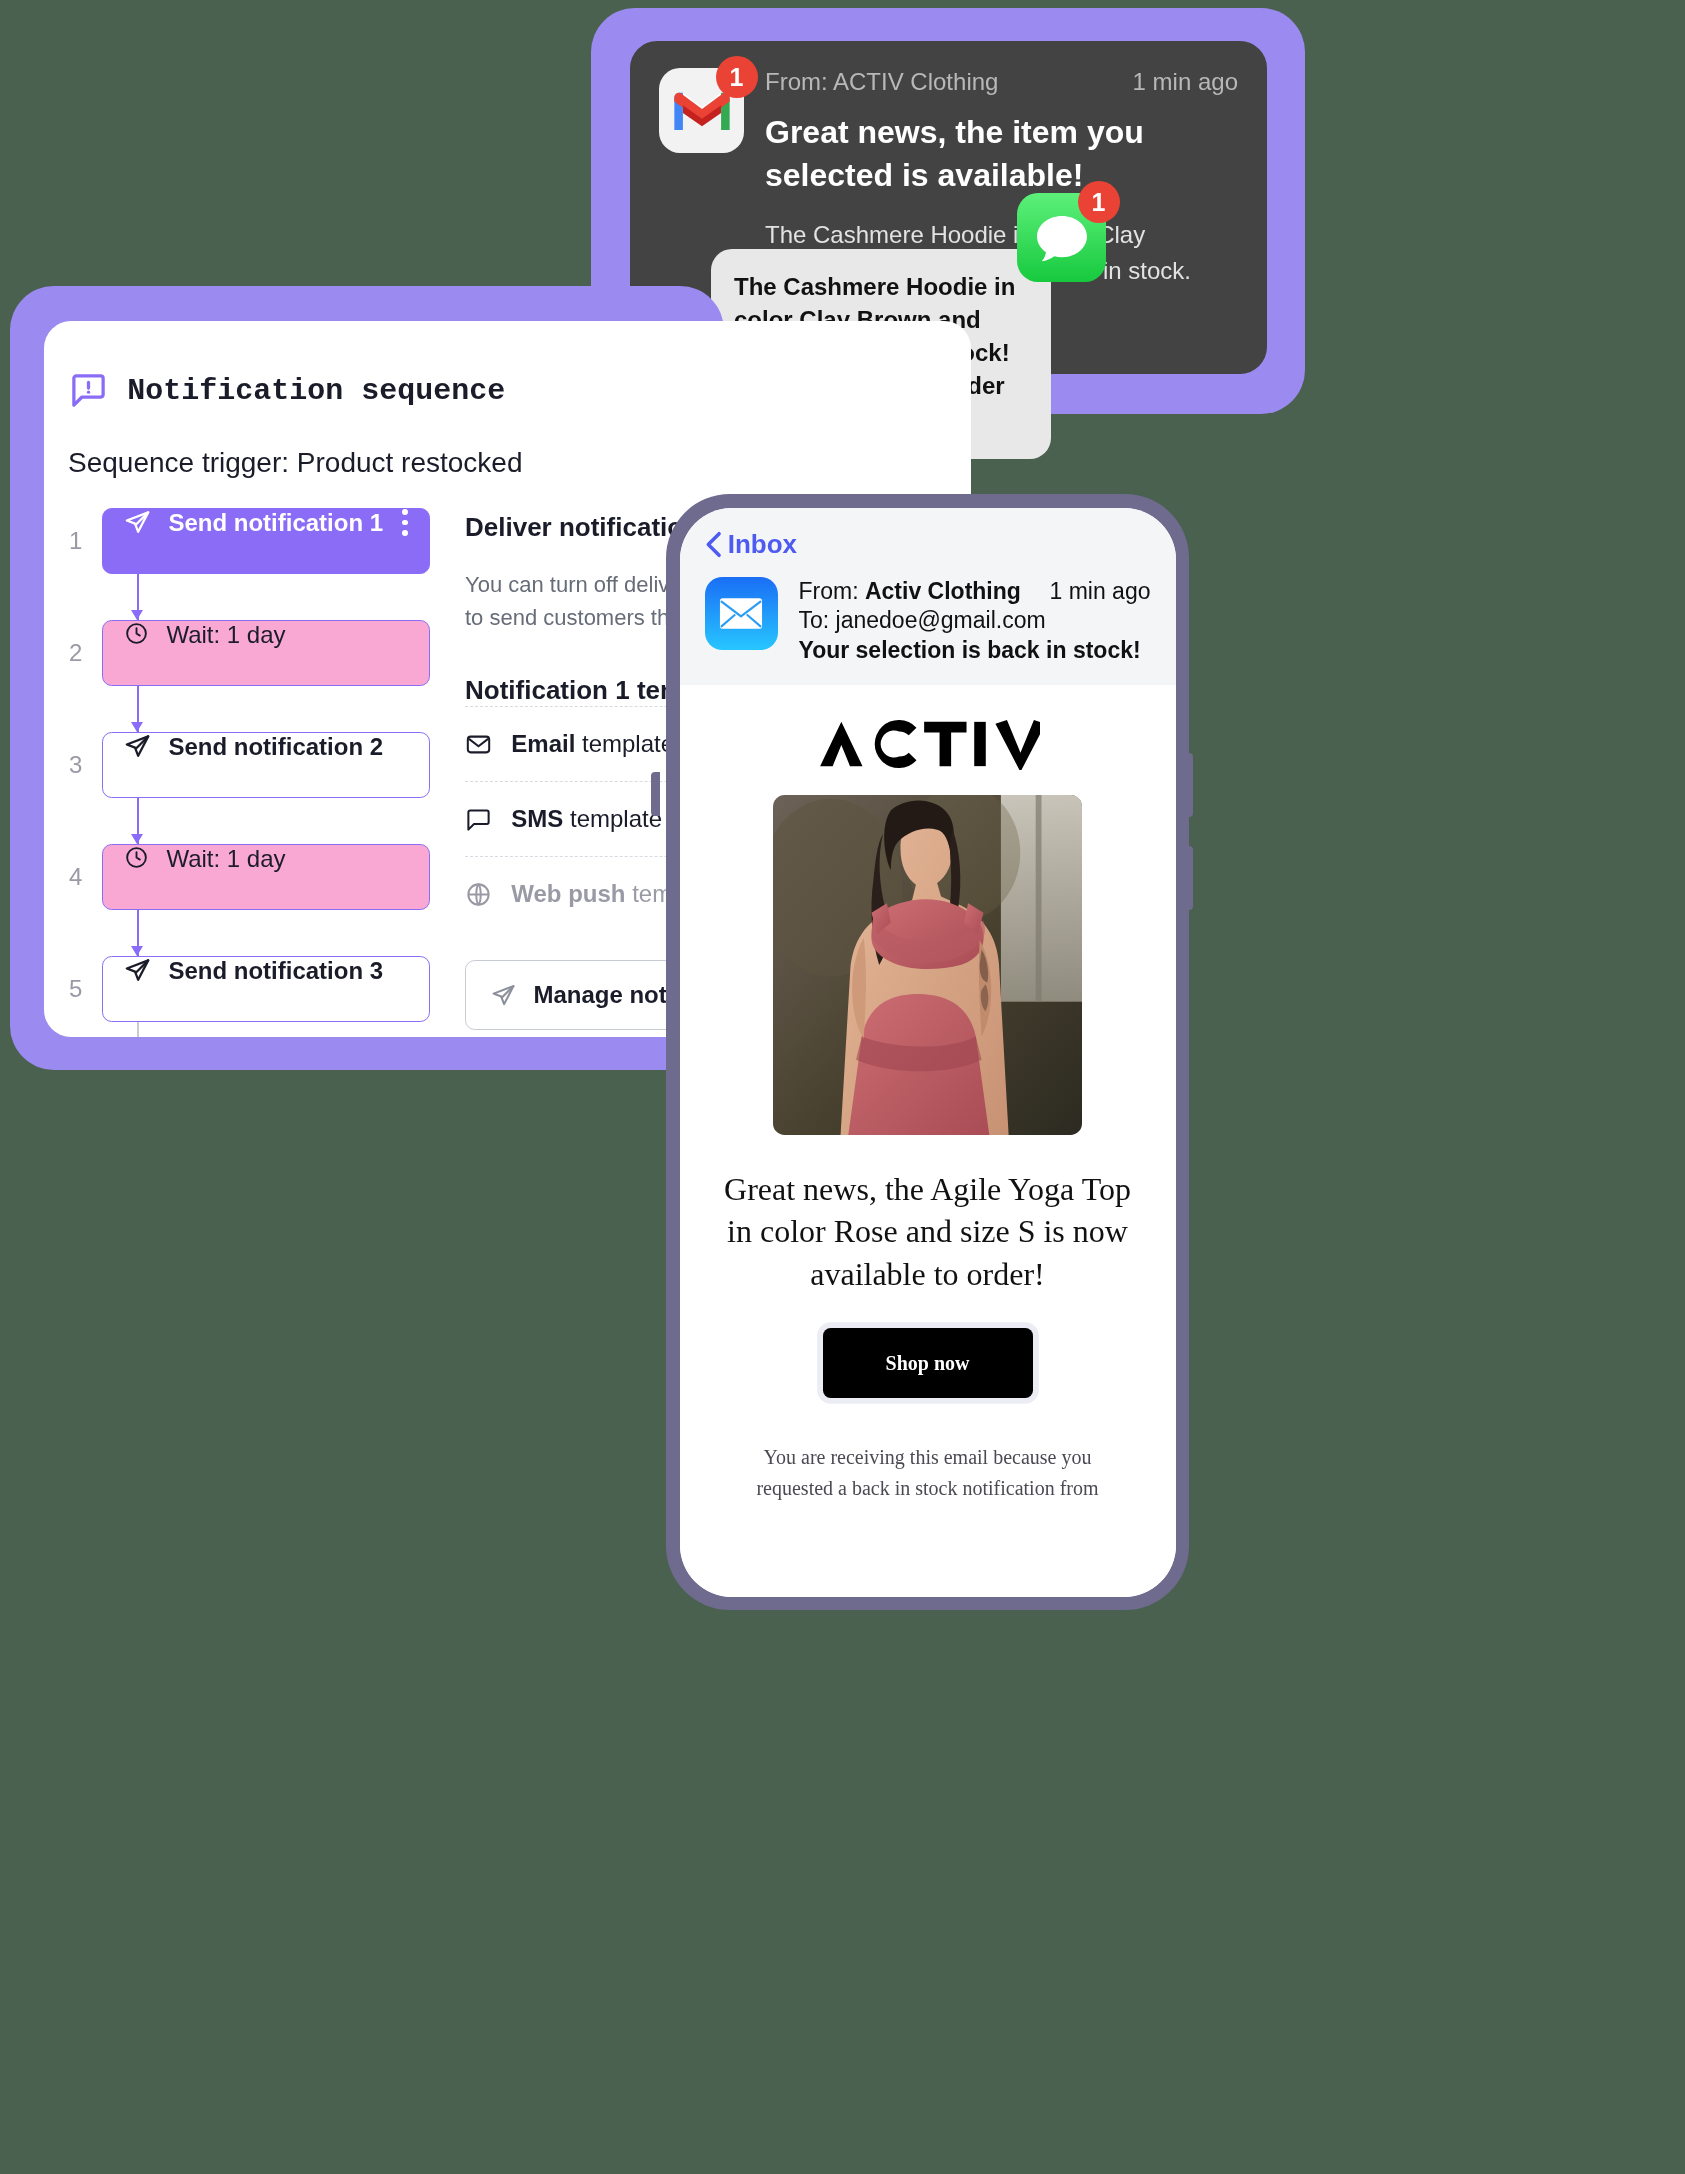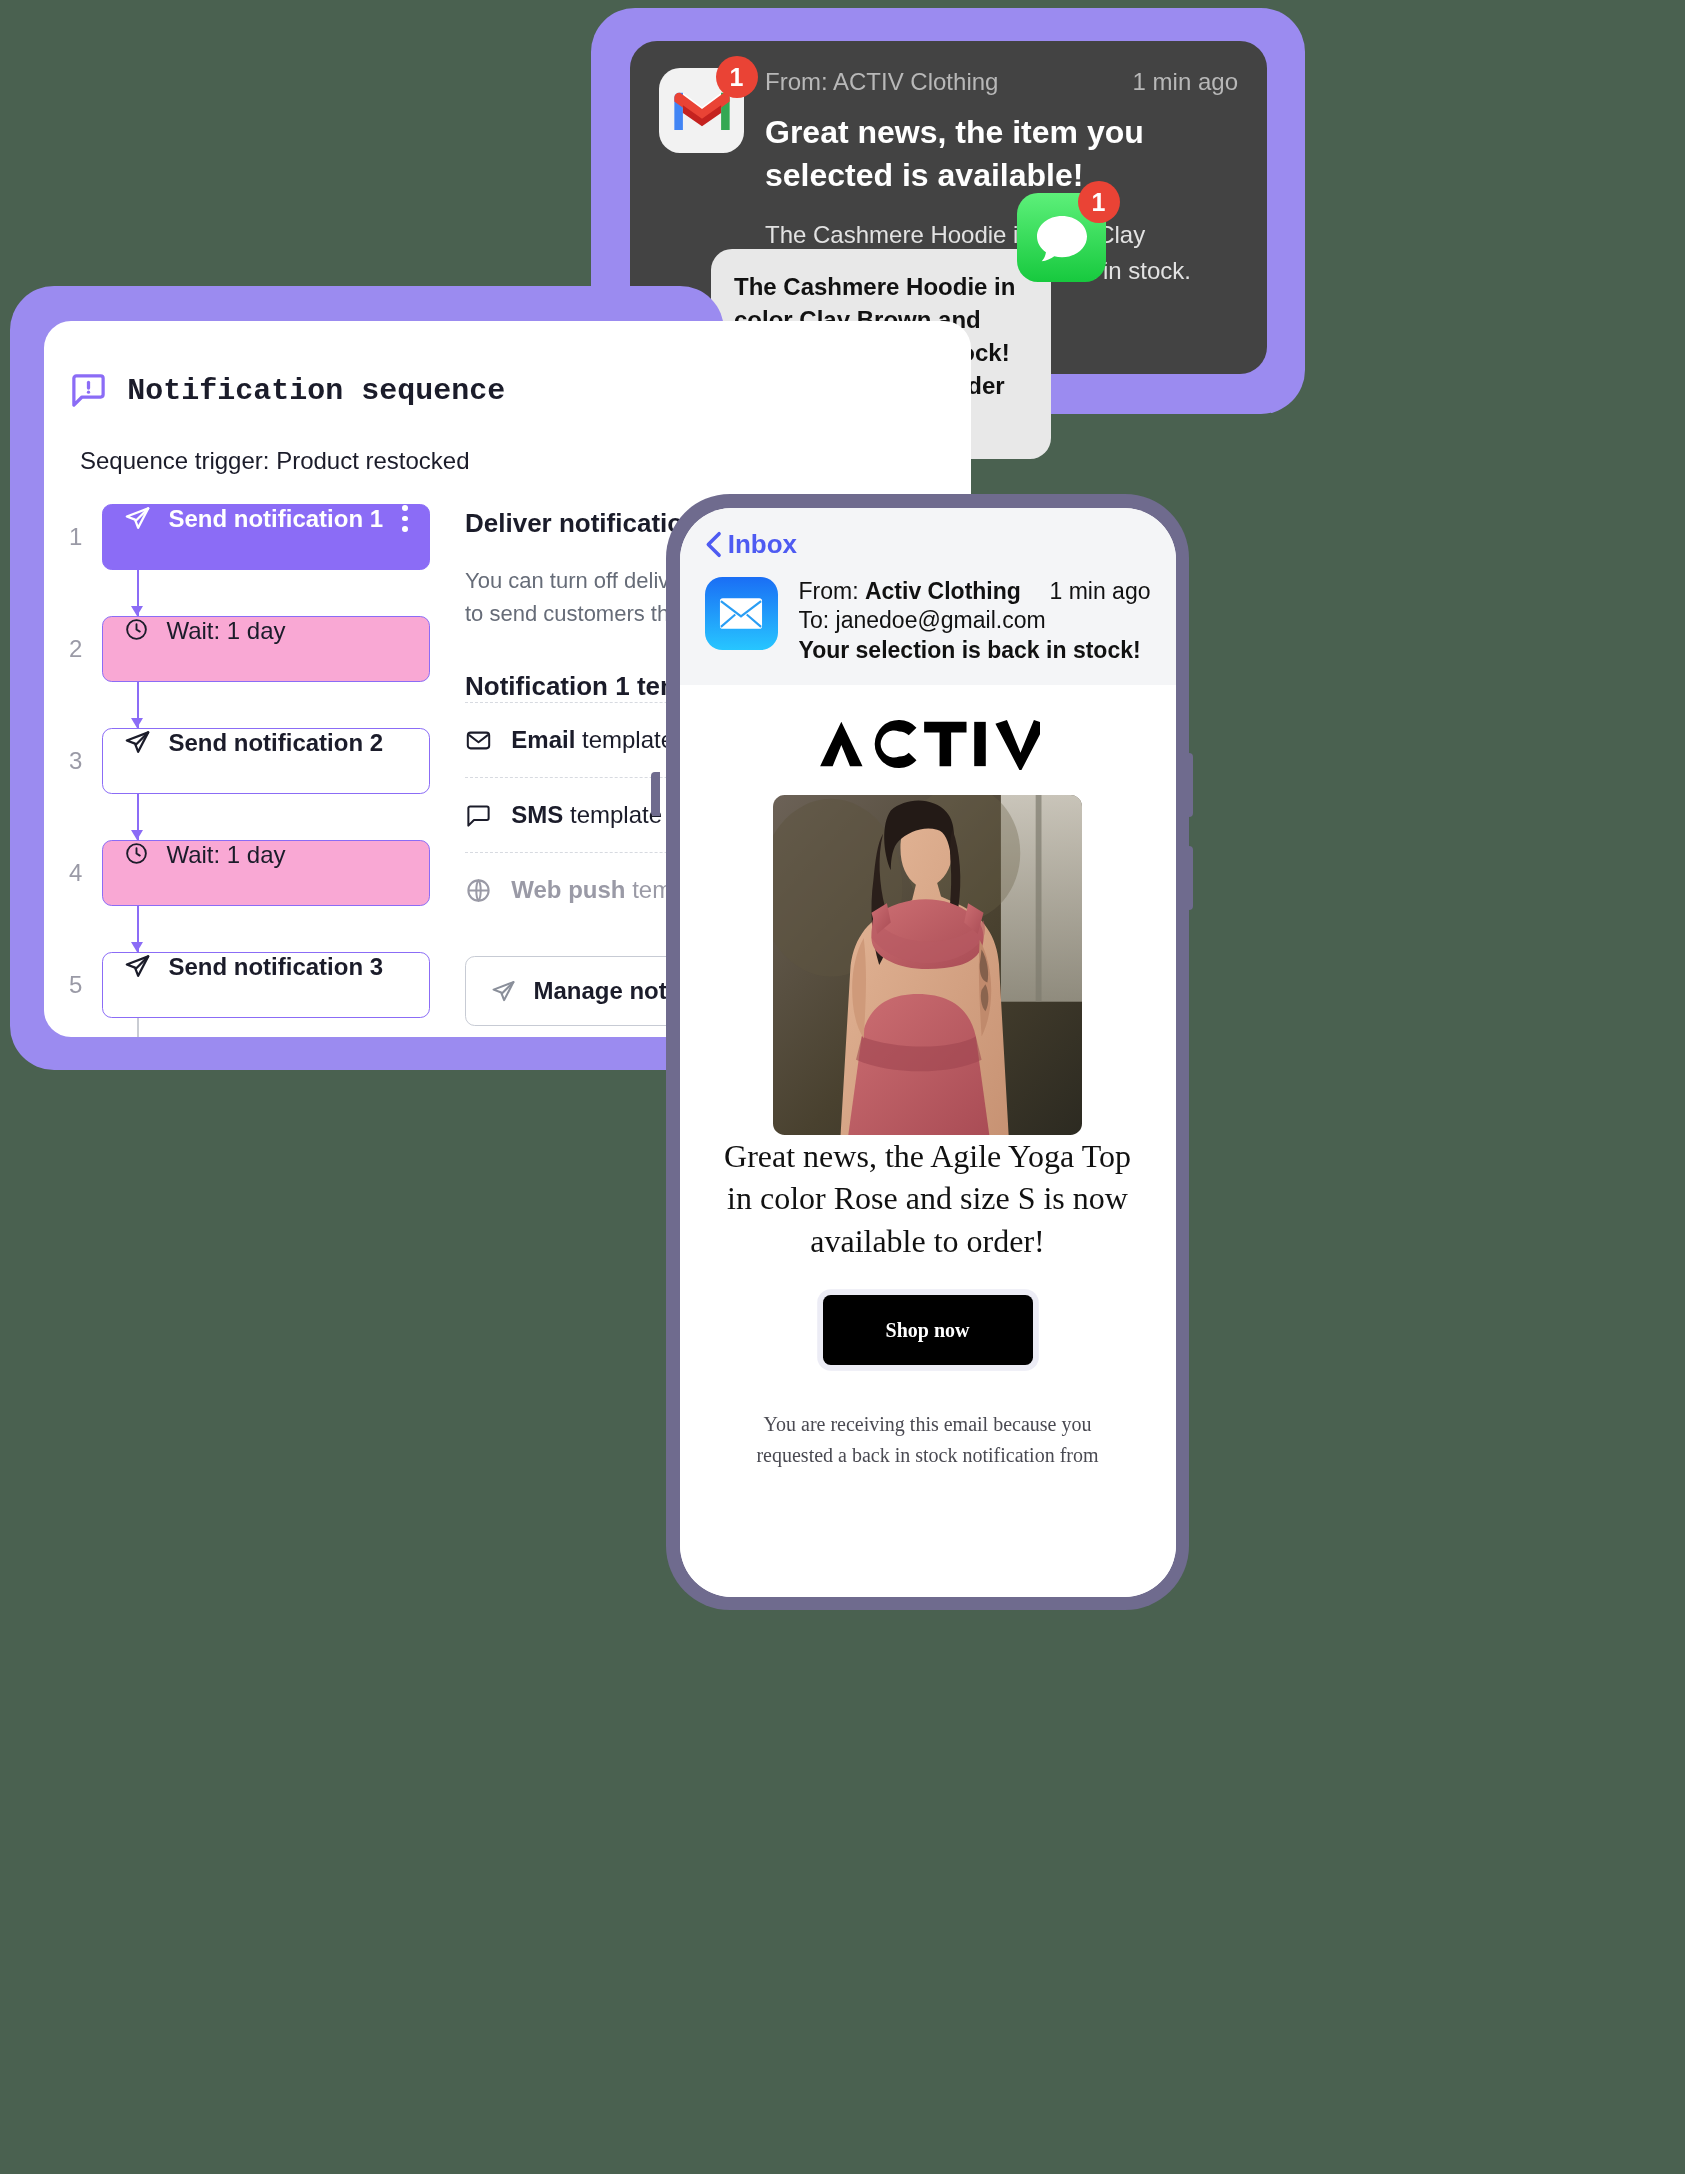--- a/index.html
+++ b/index.html
@@ -83,21 +83,21 @@
     left: 9.7px; top: 286px; width: 714px; height: 784px;
     background: #9b8bf0; border-radius: 44px;
   }
   #app-panel {
     left: 44px; top: 321px; width: 927px; height: 716px;
     background: #fff; border-radius: 27px;
     padding: 50px 0 0 0; overflow: hidden;
   }
   #app-header { display:flex; align-items:center; gap:19.3px; padding-left: 25px; font-family: Liberation Mono, monospace; }
   #seq-title { font-size: 30px; font-weight: 700; color: #1b1c2a; }
-  #seq-trigger { font-size: 24px; color: #1b1c2a; padding-left: 36px; margin-top: 37px; }
+  #seq-trigger { font-size: 28px; color: #1b1c2a; padding-left: 24px; margin-top: 37px; }
 
   #app-cols { display:flex; margin-top: 29px; }
   #seq-col { width: 386px; padding-left: 25px; }
   #detail-col { width: 502px; padding-left: 35px; }
 
   
   .step-row { display: flex; align-items: center; }
   .step-num { width: 33px; font-size: 24px; color: #9a9aa6; flex:0 0 33px; }
   .step-box {
     flex: 1; height: 66px; border-radius: 9.7px;
@@ -186,21 +186,21 @@
   #mail-time { margin-left:auto; font-size:23px; color:#111; }
 
   #mail-body { flex:1; background:#fff; text-align:center; padding: 33px 27px 0 27px; position:relative; }
   #activ-logo { display:flex; justify-content:center; margin-bottom: 25px; }
   #hero-img {
     width: 309px; height: 340px; margin: 0 auto; border-radius: 11.6px;
     overflow:hidden; position:relative;
   }
   #mail-headline {
     font-family:"Liberation Serif", serif; font-size:32px; line-height:1.33;
-    color:#111; padding: 0 9.7px;
+    color:#111; margin-top: 33px; padding: 0 9.7px;
   }
   #shop-btn {
     margin: 33px auto 10px auto; width: 210px; height: 70px; background:#000;
     color:#fff; border-radius:7.7px; display:flex;align-items:center;justify-content:center;
     font-family:"Liberation Serif", serif; font-size:20px; font-weight:700;
     box-shadow: 0 0 0 5.8px rgba(200,200,225,.35);
   }
   #mail-footer {
     font-family:"Liberation Serif", serif; font-size:20px; color:#4a4a52;
     line-height:1.55; margin-top: 44px; padding: 0 25px 25px 25px;

